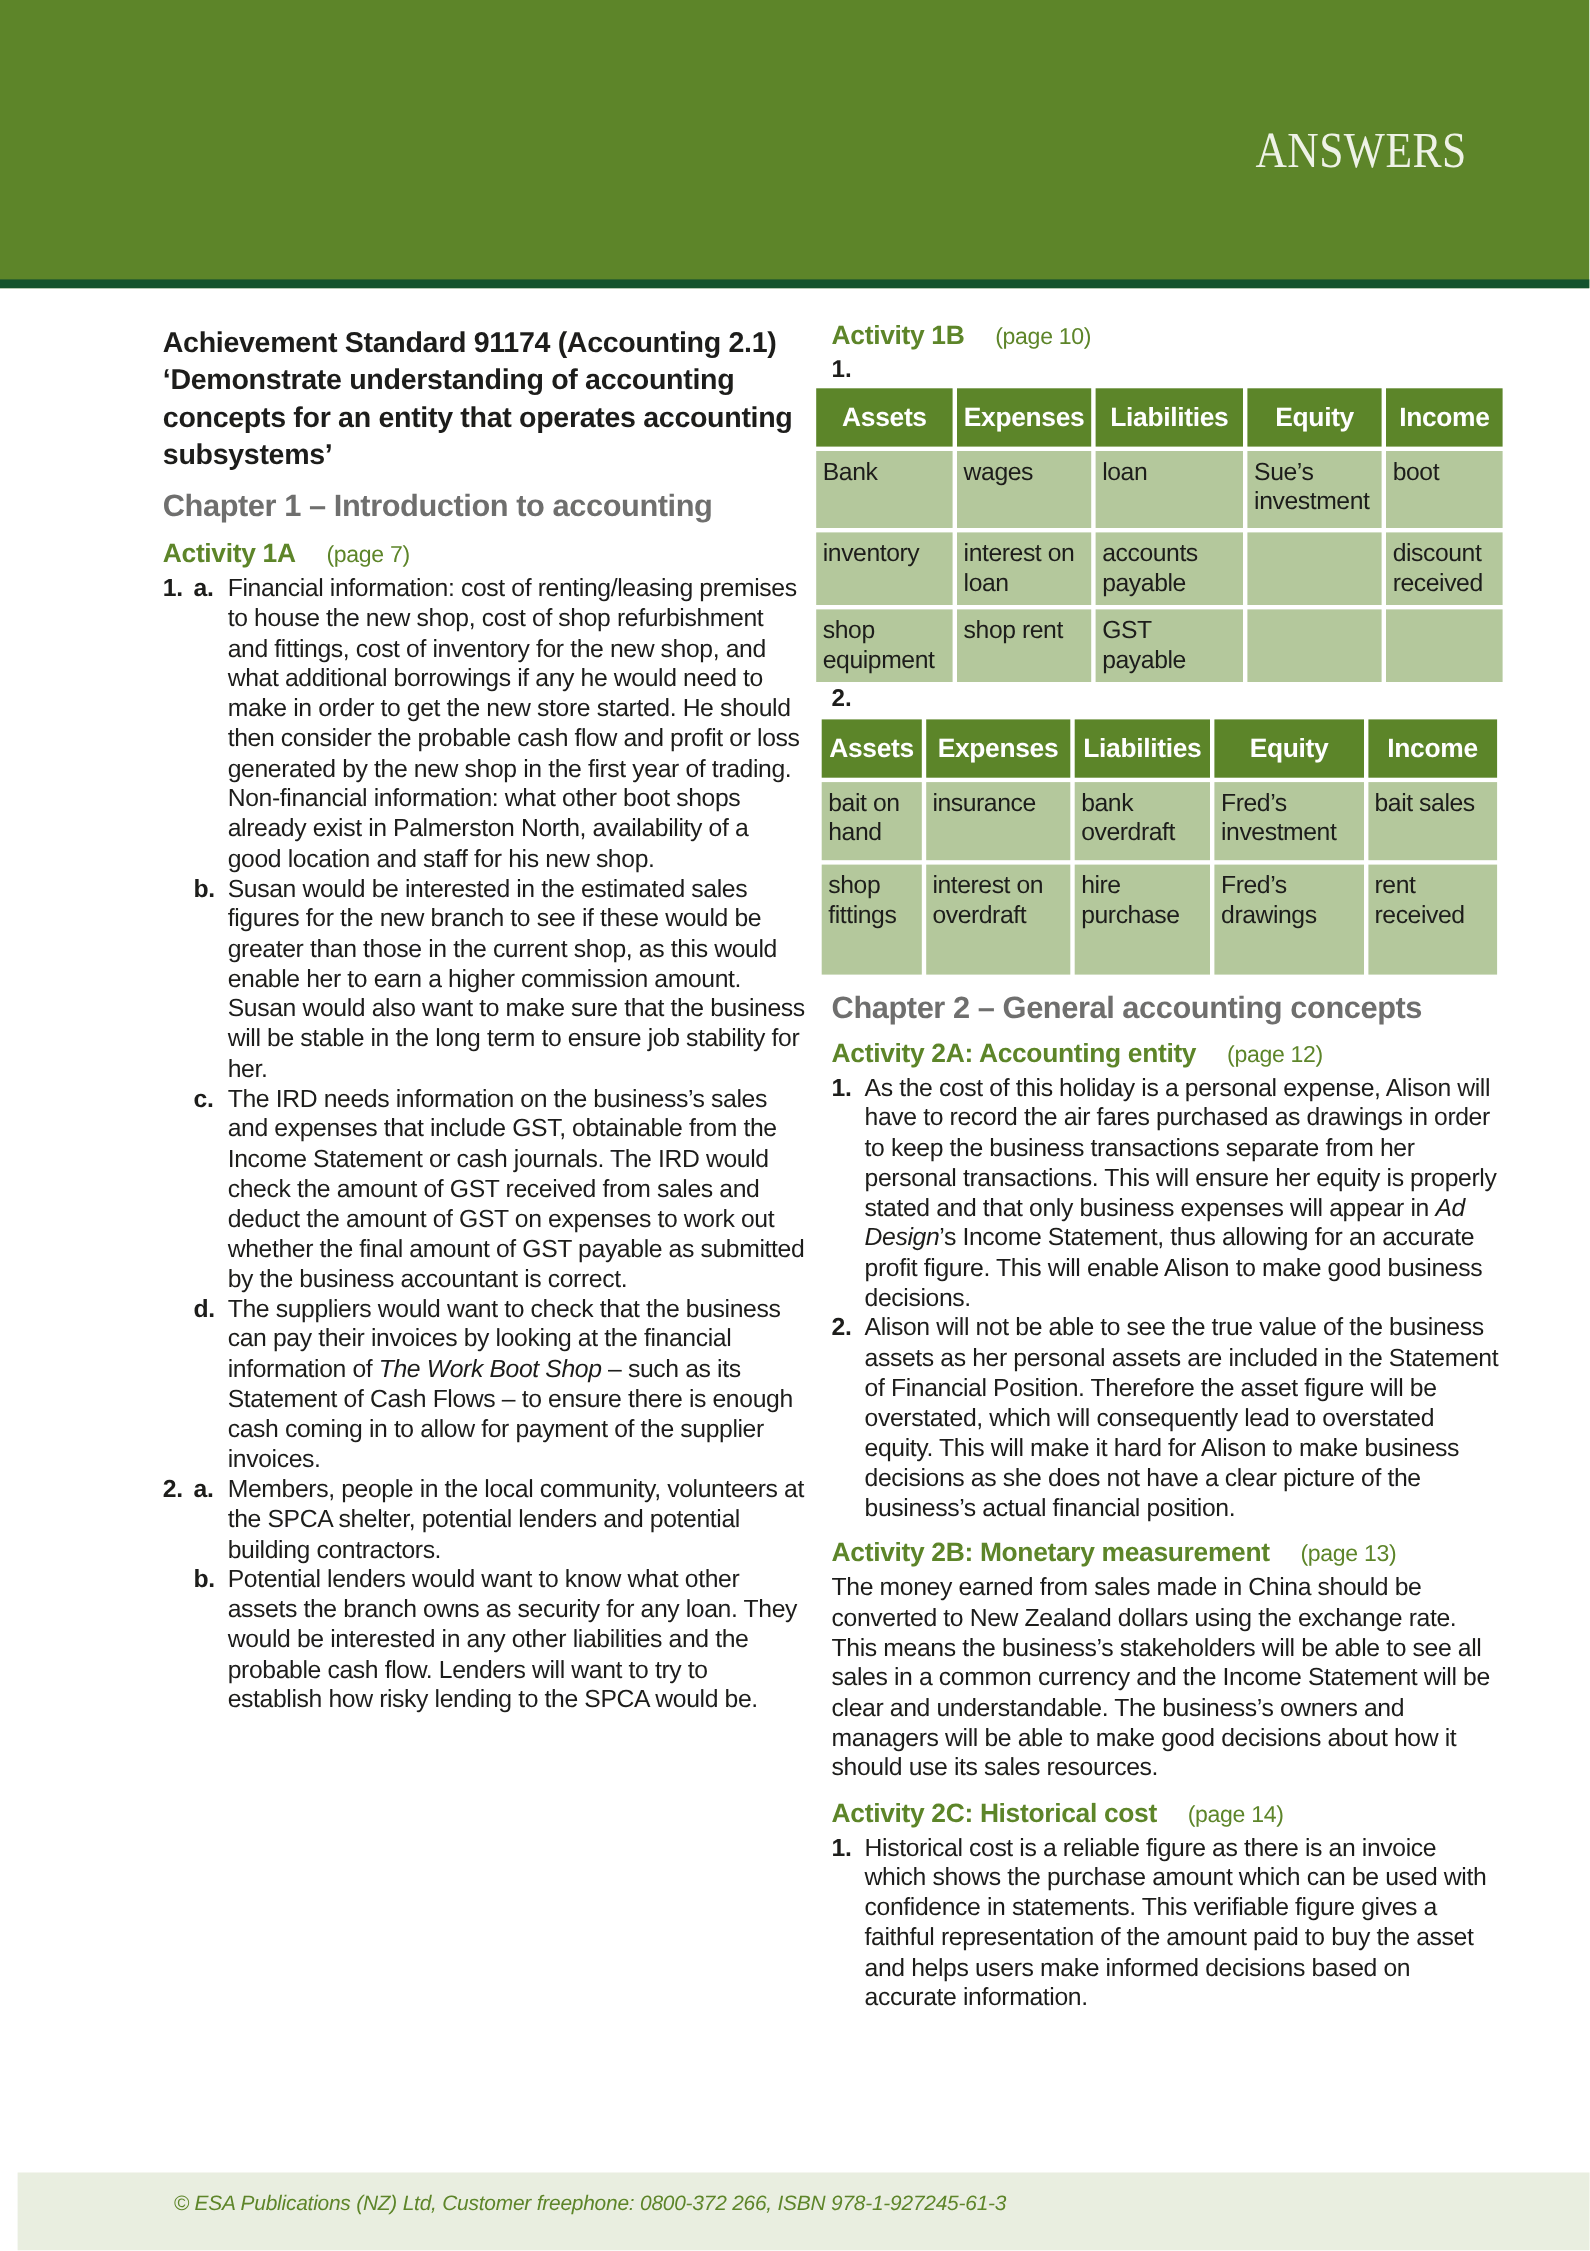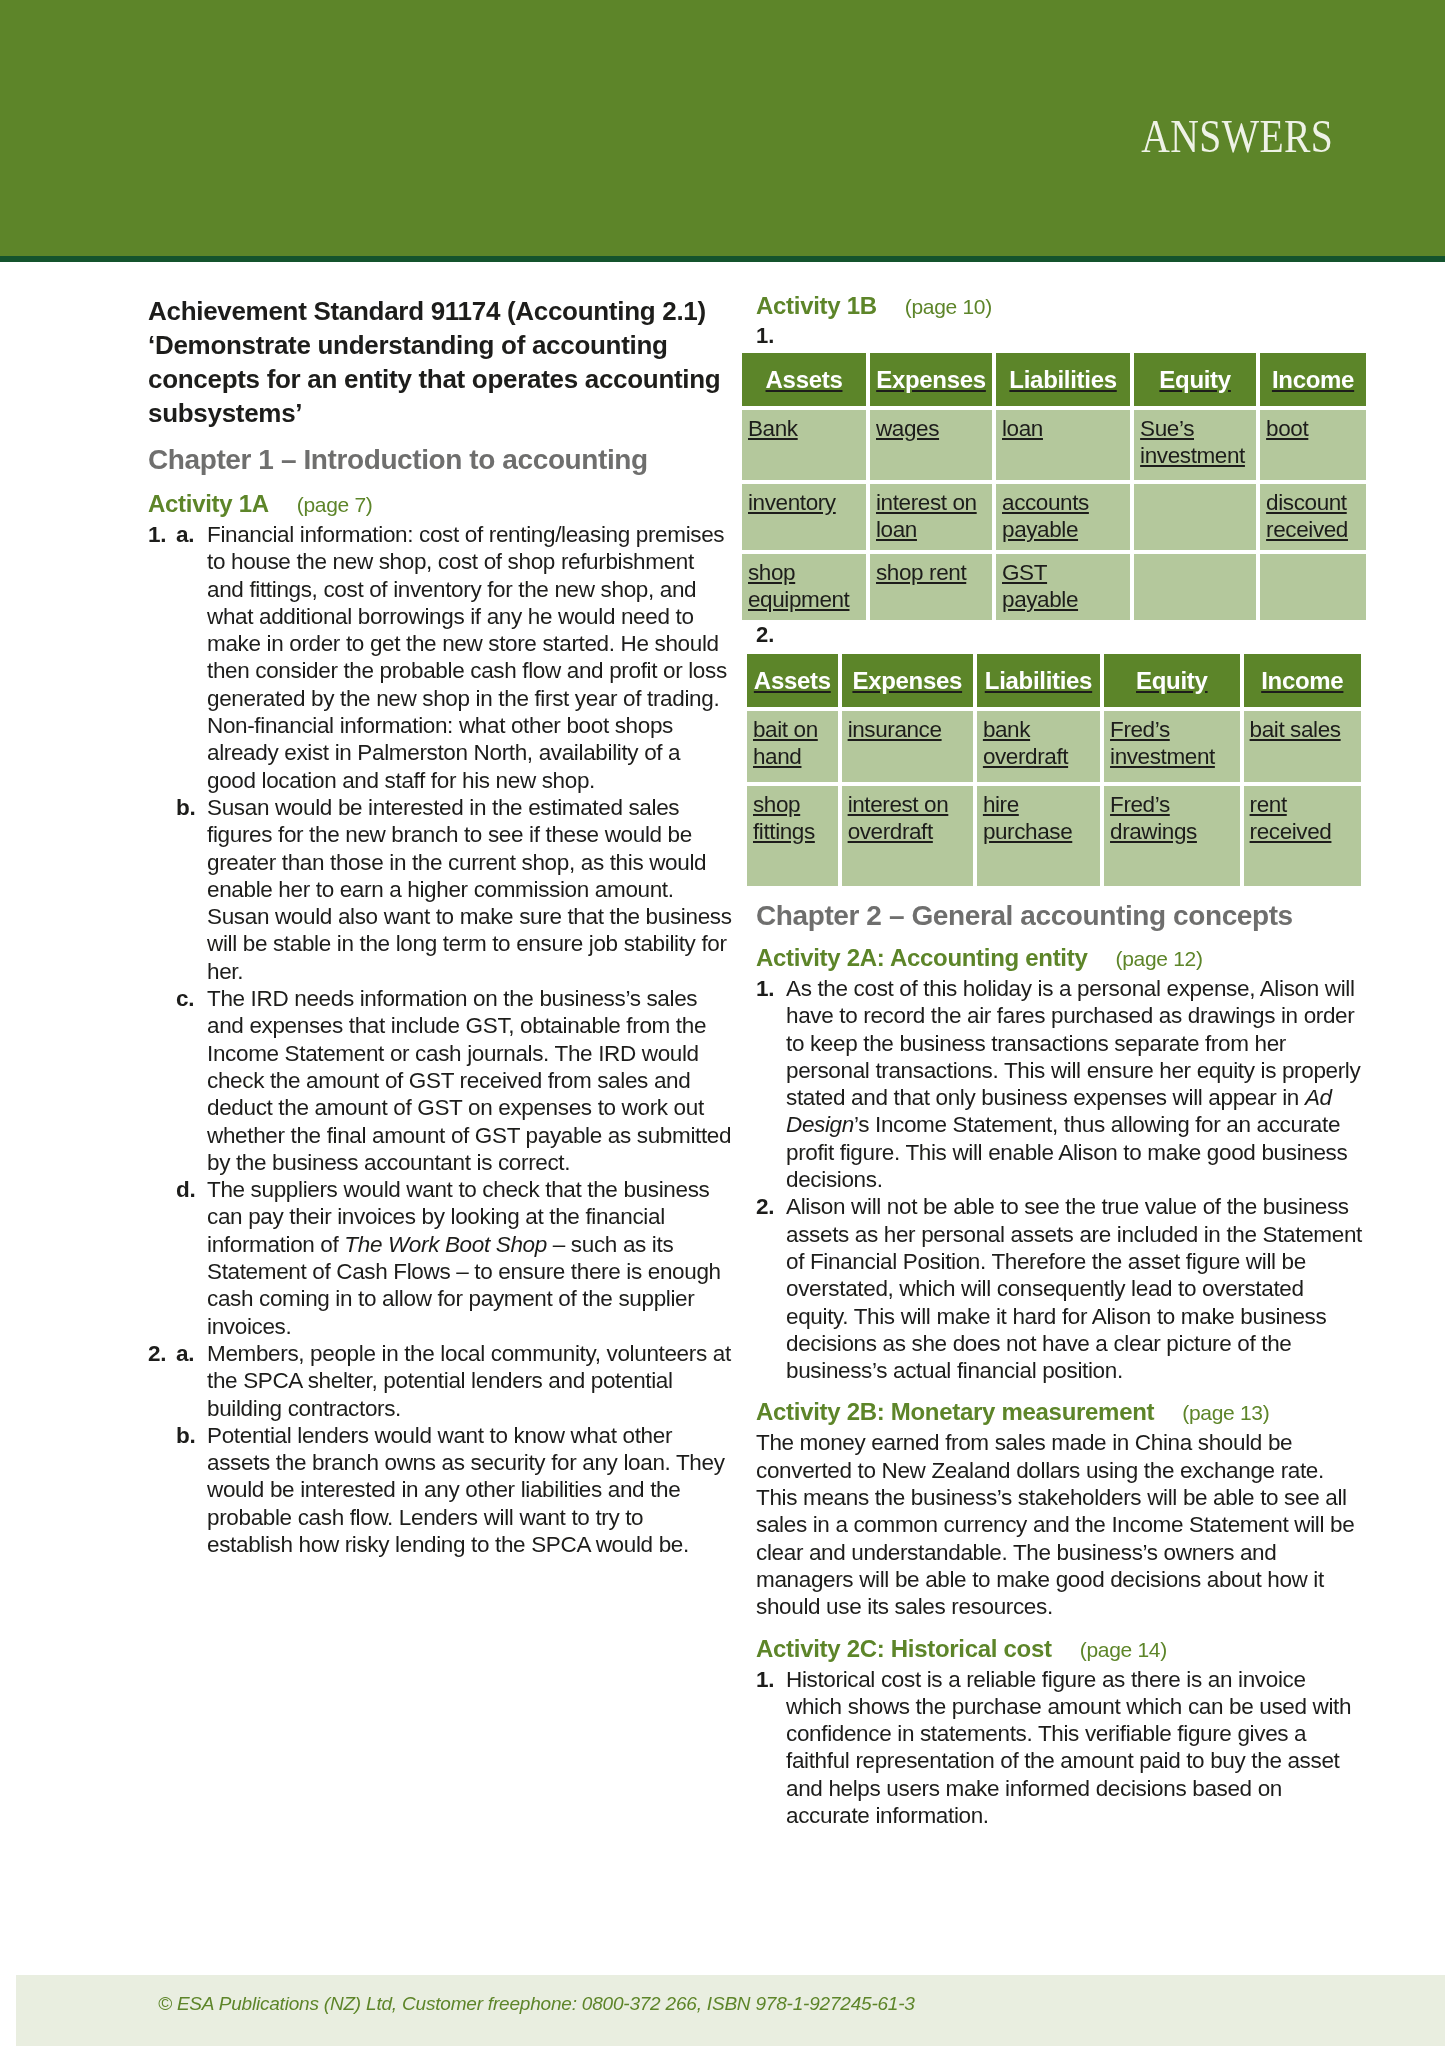--- a/index.html
+++ b/index.html
@@ -1,19 +1,19 @@
 <!DOCTYPE html>
 <html><head>
 <meta charset="utf-8">
 <style>
   * { box-sizing: border-box; margin: 0; padding: 0; }
   html, body { width: 1445px; height: 2046px; background: #ffffff; overflow: hidden; }
   body { position: relative; font-family: "Liberation Sans", "DejaVu Sans", sans-serif; color: #1d1d1b; }
 
-  .top-banner { position: absolute; left: 0; top: 0; width: 1445px; height: 262px; background: #5d8529; border-bottom: 6px solid #14532d; }
+  .top-banner { position: absolute; left: 0; top: 0; width: 1445px; height: 262px; background: #5d8529; border-bottom: 8px solid #14532d; }
   .banner-title { position: absolute; right: 112px; top: 110px; font-family: "Liberation Serif", "DejaVu Serif", serif; font-size: 46px; color: #eef2e6; letter-spacing: 0.5px; font-weight: normal; transform: scaleX(0.86); transform-origin: right center; }
 
   .col { position: absolute; top: 290px; }
   .col-left { left: 148px; width: 585px; }
   .col-right { left: 756px; width: 606px; }
 
   .std-title { font-size: 26px; font-weight: bold; line-height: 34px; color: #1d1d1b; letter-spacing: -0.3px; margin-top: 4px; }
   .chapter-title { font-size: 28px; font-weight: bold; color: #6f6f6e; line-height: 36px; letter-spacing: -0.4px; }
   .activity-head { font-size: 24px; line-height: 32px; color: #5d8529; font-weight: bold; letter-spacing: -0.3px; }
   .activity-head .page-ref { font-weight: normal; font-size: 21px; margin-left: 28px; }
@@ -21,21 +21,21 @@
   .body-text { font-size: 22.5px; line-height: 27.3px; letter-spacing: -0.35px; color: #1d1d1b; }
   .q { position: relative; padding-left: 59px; }
   .q .num { position: absolute; left: 0; top: 0; font-weight: bold; }
   .q .sub { position: absolute; left: 28px; top: 0; font-weight: bold; }
   .q2 { position: relative; padding-left: 30px; }
   .q2 .num { position: absolute; left: 0; top: 0; font-weight: bold; }
   em { font-style: italic; }
 
   .num-label { font-size: 22px; font-weight: bold; line-height: 26px; color: #1d1d1b; }
 
-  table.acct { border-collapse: separate; border-spacing: 4px; margin-left: -18px; text-decoration: underline; }
+  table.acct { border-collapse: separate; border-spacing: 4px; margin-left: -18px; }
   table.acct th { background: #5c8529; color: #ffffff; font-size: 24px; font-weight: bold; height: 53px; text-align: center; letter-spacing: -0.3px; padding: 0 4px; }
   table.acct td { background: #b4c89c; font-size: 22.5px; line-height: 27px; vertical-align: top; padding: 5px 4px 6px 6px; letter-spacing: -0.4px; color: #1d1d1b; }
 
   .footer { position: absolute; left: 16px; top: 1975px; width: 1445px; height: 71px; background: #e9eee0; }
   .footer-text { position: absolute; left: 142px; top: 18px; font-size: 19px; font-style: italic; color: #5d8529; letter-spacing: -0.2px; }
 </style>
 </head>
 <body>
 
 <div class="top-banner">

